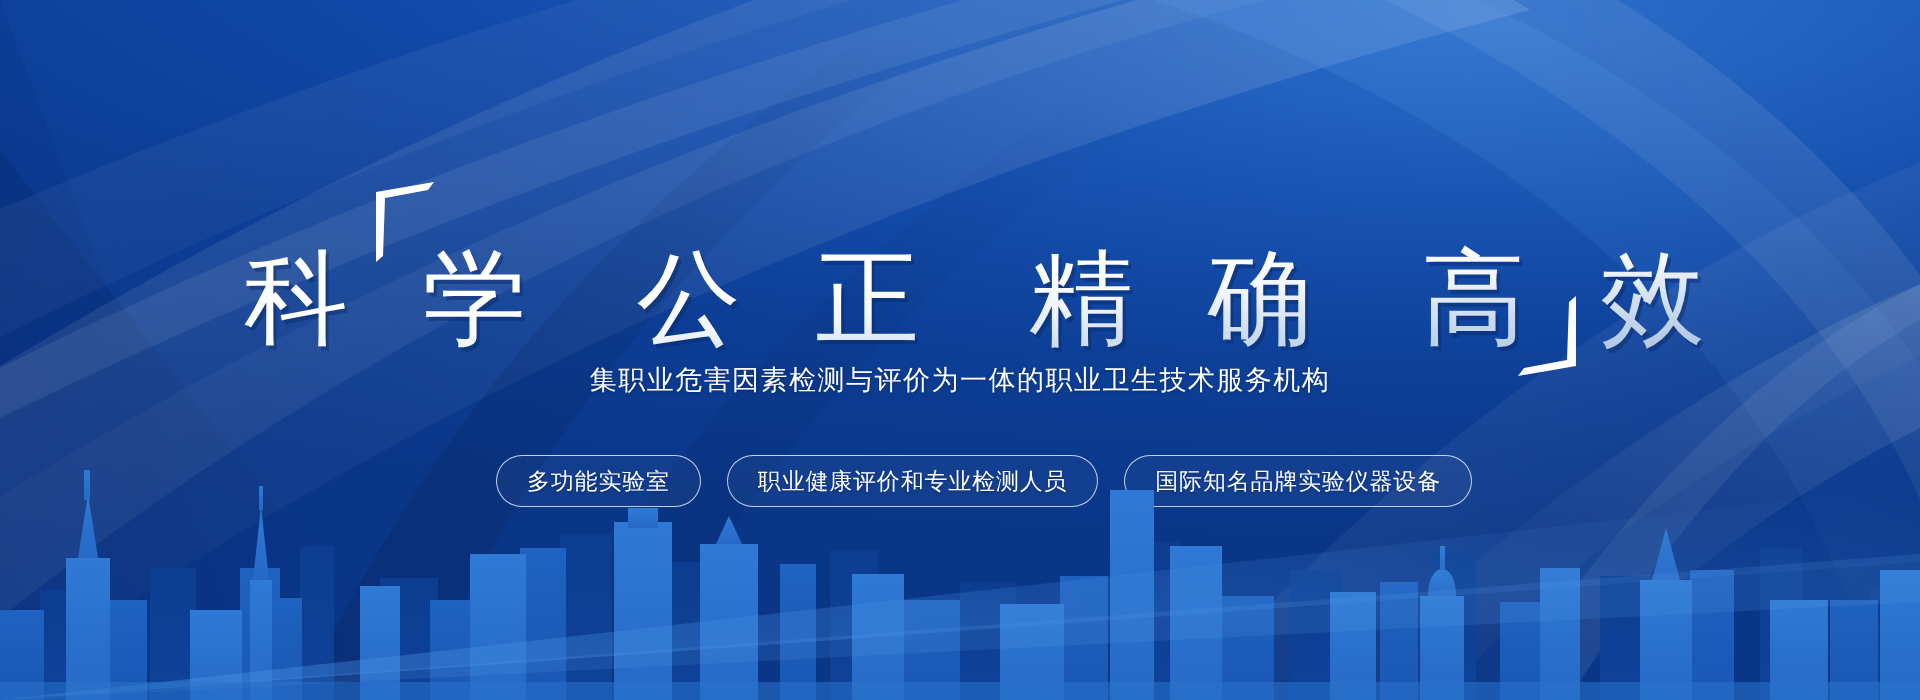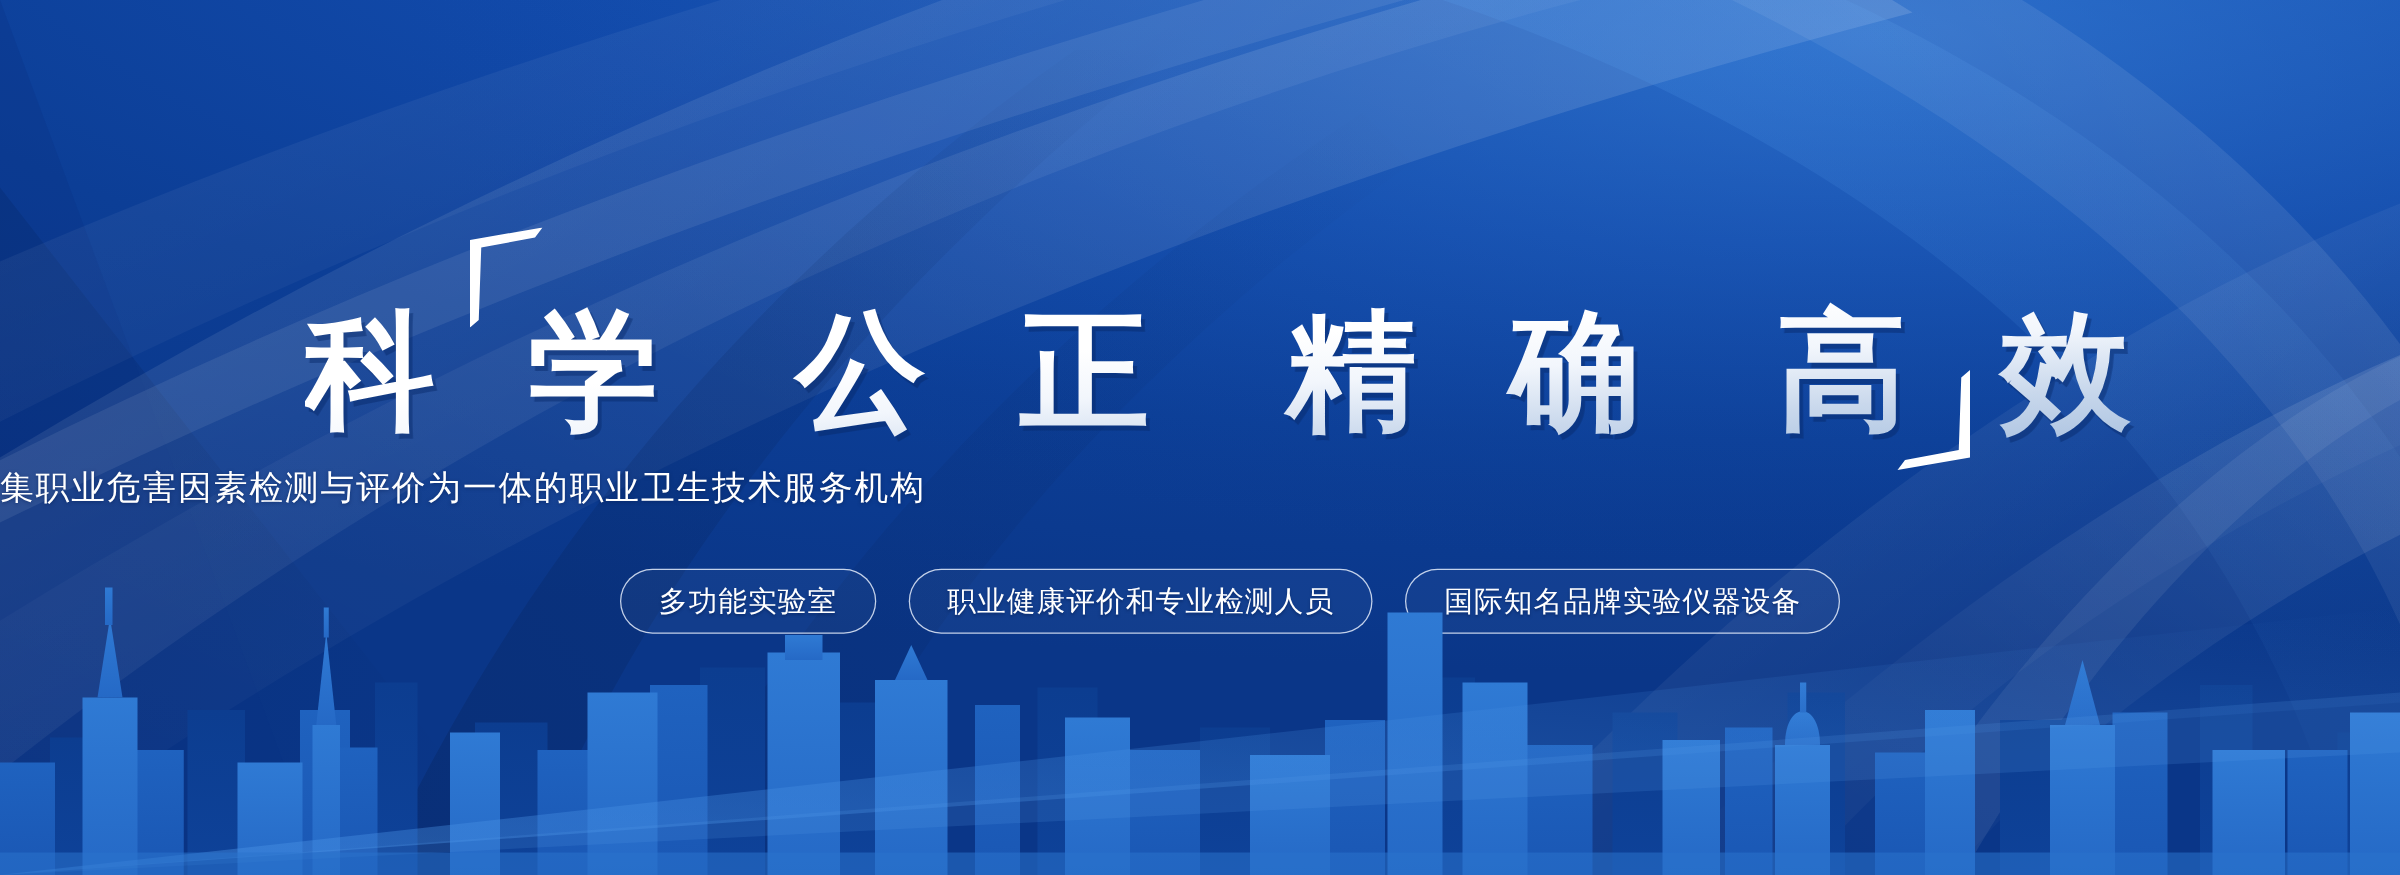--- a/index.html
+++ b/index.html
@@ -35,39 +35,39 @@
   .headline-wrap {
     position: absolute;
     left: 0; right: 0;
     top: 170px;
     text-align: center;
   }
   .headline {
     display: inline-block;
     font-size: 104px;
     line-height: 1.12;
-    font-weight: 700;
+    font-weight: 400;
     letter-spacing: 0.055em;
     white-space: pre;
     background-image: linear-gradient(176deg, #ffffff 0%, #ffffff 38%, #f2f6fc 56%, #c9d8ec 78%, #aac2e0 100%);
     -webkit-background-clip: text;
     background-clip: text;
     color: transparent;
     -webkit-text-fill-color: transparent;
     filter: drop-shadow(3px 4px 0 rgba(7, 40, 104, 0.45));
     font-family: "Liberation Sans", "DejaVu Sans", sans-serif;
     margin-left: 34px;
   }
 
   
   .subtitle-wrap {
     position: absolute;
     left: 0; right: 0;
-    top: 346px;
-    text-align: left;
+    top: 336px;
+    text-align: center;
   }
   .subtitle {
     display: inline-block;
     font-size: 27px;
     line-height: 1.3;
     letter-spacing: 0.055em;
     color: #ffffff;
     font-weight: 400;
     text-shadow: 0 1px 3px rgba(5, 30, 82, 0.55);
   }

